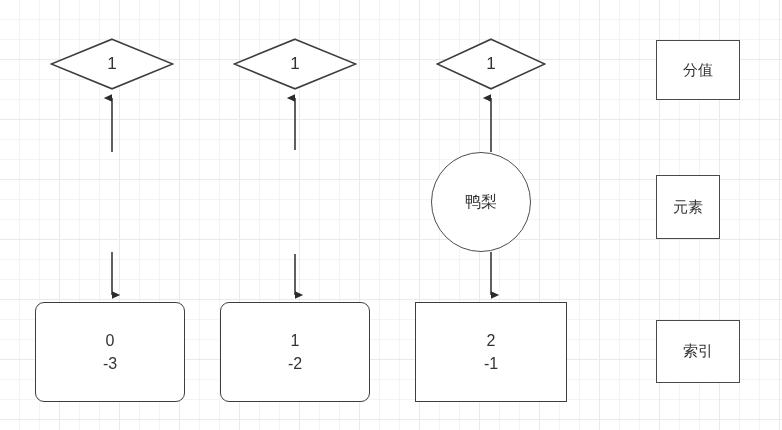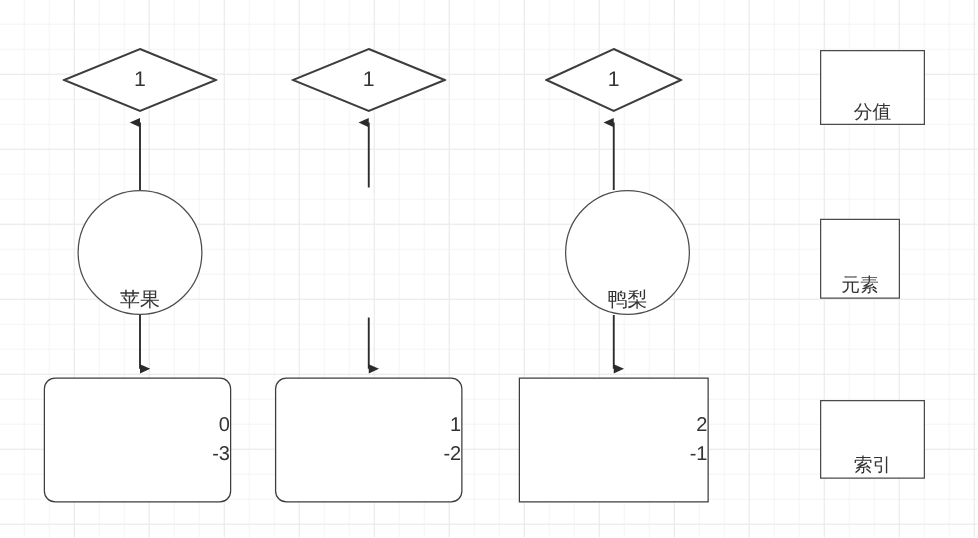--- a/index.html
+++ b/index.html
@@ -28,21 +28,21 @@
     left: 0;
     top: 0;
     width: 782px;
     height: 430px;
     pointer-events: none;
   }
   .node {
     position: absolute;
     box-sizing: border-box;
     display: flex;
-    align-items: flex-end;
+    align-items: center;
     justify-content: center;
     text-align: center;
     color: #333333;
   }
   .diamond-wrap {
     position: absolute;
     box-sizing: border-box;
   }
   .diamond-wrap svg {
     position: absolute;
@@ -130,23 +130,20 @@
     </g>
   </svg>
 
   <div class="diamond-wrap" style="left:50px; top:38px; width:124px; height:52px;">
     <svg width="124" height="52" viewBox="0 0 124 52">
       <polygon points="62,1.2 122.8,26 62,50.8 1.2,26" fill="#ffffff" stroke="#3d3d3d" stroke-width="1.6"></polygon>
     </svg>
     <div class="diamond-label">1</div>
   </div>
 
-  <div class="node circle" style="left:62px; top:152px; width:100px; height:100px;">
-    <span>苹果</span>
-  </div>
 
   <div class="node idx-box rounded" style="left:35px; top:302px; width:150px; height:100px;">
     <span>0</span>
     <span>-3</span>
   </div>
 
   <div class="diamond-wrap" style="left:233px; top:38px; width:124px; height:52px;">
     <svg width="124" height="52" viewBox="0 0 124 52">
       <polygon points="62,1.2 122.8,26 62,50.8 1.2,26" fill="#ffffff" stroke="#3d3d3d" stroke-width="1.6"></polygon>
     </svg>
@@ -159,21 +156,21 @@
     <span>-2</span>
   </div>
 
   <div class="diamond-wrap" style="left:436px; top:38px; width:110px; height:52px;">
     <svg width="110" height="52" viewBox="0 0 110 52">
       <polygon points="55,1.2 108.8,26 55,50.8 1.2,26" fill="#ffffff" stroke="#3d3d3d" stroke-width="1.6"></polygon>
     </svg>
     <div class="diamond-label">1</div>
   </div>
 
-  <div class="node circle" style="left:452px; top:152px; width:100px; height:100px;">
+  <div class="node circle" style="left:431px; top:152px; width:100px; height:100px;">
     <span>鸭梨</span>
   </div>
 
   <div class="node idx-box square" style="left:415px; top:302px; width:152px; height:100px;">
     <span>2</span>
     <span>-1</span>
   </div>
 
   <div class="node legend-box" style="left:656px; top:40px; width:84px; height:60px;">
     <span>分值</span>

